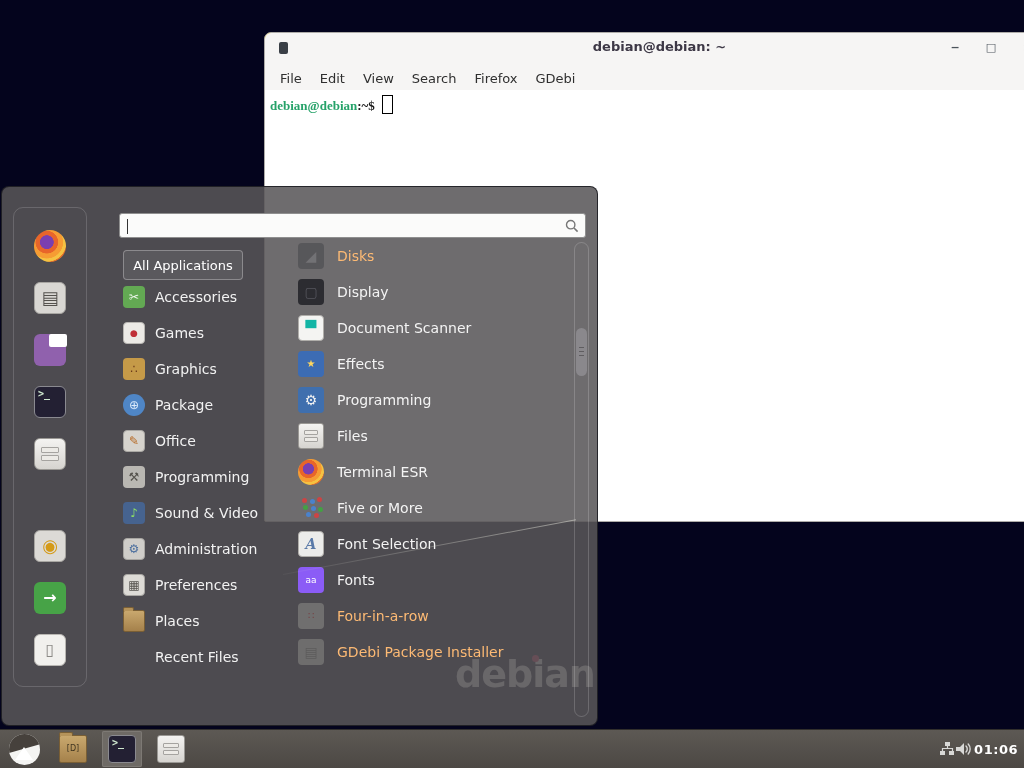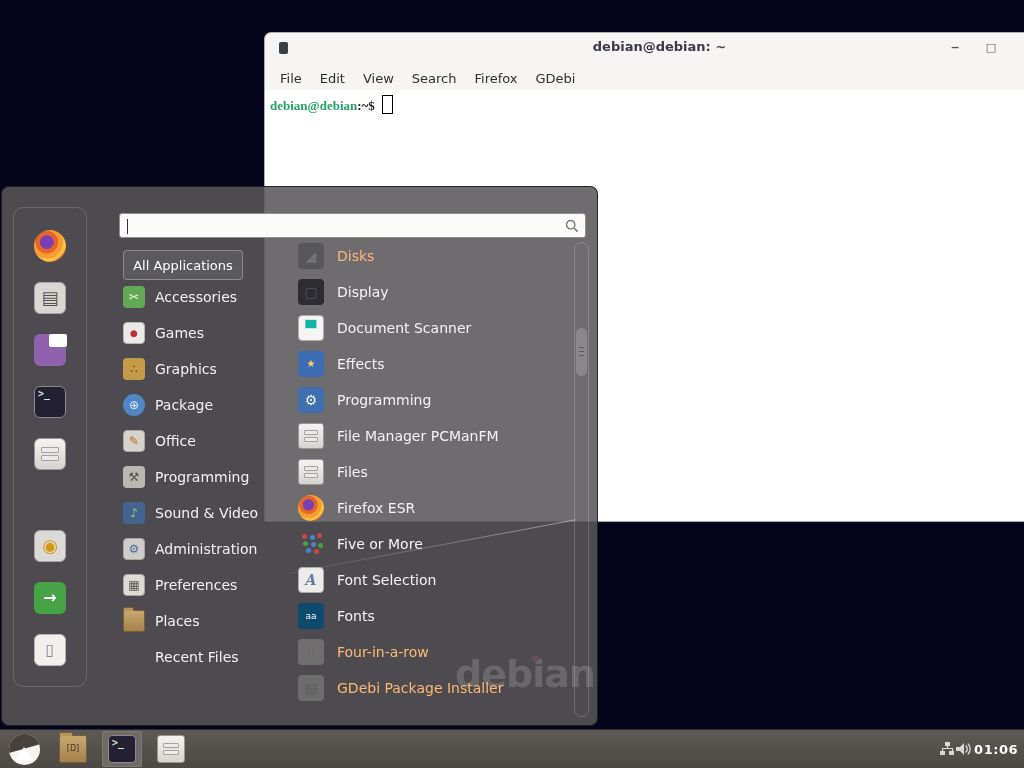--- a/index.html
+++ b/index.html
@@ -263,40 +263,36 @@
       <div class="app-row">
         <span class="icon tile gs10" style="background: rgb(60, 108, 180); color: rgb(255, 215, 94);">★</span>
         <span class="row-label">Effects</span>
       </div>
       <div class="app-row">
         <span class="icon tile" style="background: rgb(63, 111, 174); color: rgb(242, 242, 242);">⚙</span>
         <span class="row-label">Programming</span>
       </div>
       <div class="app-row">
         <span class="icon cabinet"></span>
-        <span class="row-label">File Manager PCManFM</span>
-      </div>
-      <div class="app-row">
-        <span class="icon cabinet"></span>
         <span class="row-label">Files</span>
       </div>
       <div class="app-row">
         <span class="icon firefox"></span>
-        <span class="row-label">Firefox ESR</span>
+        <span class="row-label">Terminal ESR</span>
       </div>
       <div class="app-row">
         <span class="icon dots"></span>
         <span class="row-label">Five or More</span>
       </div>
       <div class="app-row">
         <span class="icon tile serifA" style="background: rgb(236, 236, 234); color: rgb(90, 122, 168); border: 1px solid rgb(176, 174, 170);">A</span>
         <span class="row-label">Font Selection</span>
       </div>
       <div class="app-row">
-        <span class="icon tile gs9" style="background: #0c4a6e; color: rgb(255, 255, 255);">aa</span>
+        <span class="icon tile gs9" style="background: #8b5cf6; color: rgb(255, 255, 255);">aa</span>
         <span class="row-label">Fonts</span>
       </div>
       <div class="app-row dim">
         <span class="icon tile gs10" style="background: rgb(142, 142, 138); color: rgb(150, 58, 58);">∷</span>
         <span class="row-label">Four-in-a-row</span>
       </div>
       <div class="app-row dim">
         <span class="icon tile" style="background: rgb(138, 138, 134); color: rgb(106, 106, 102);">▤</span>
         <span class="row-label">GDebi Package Installer</span>
       </div>

